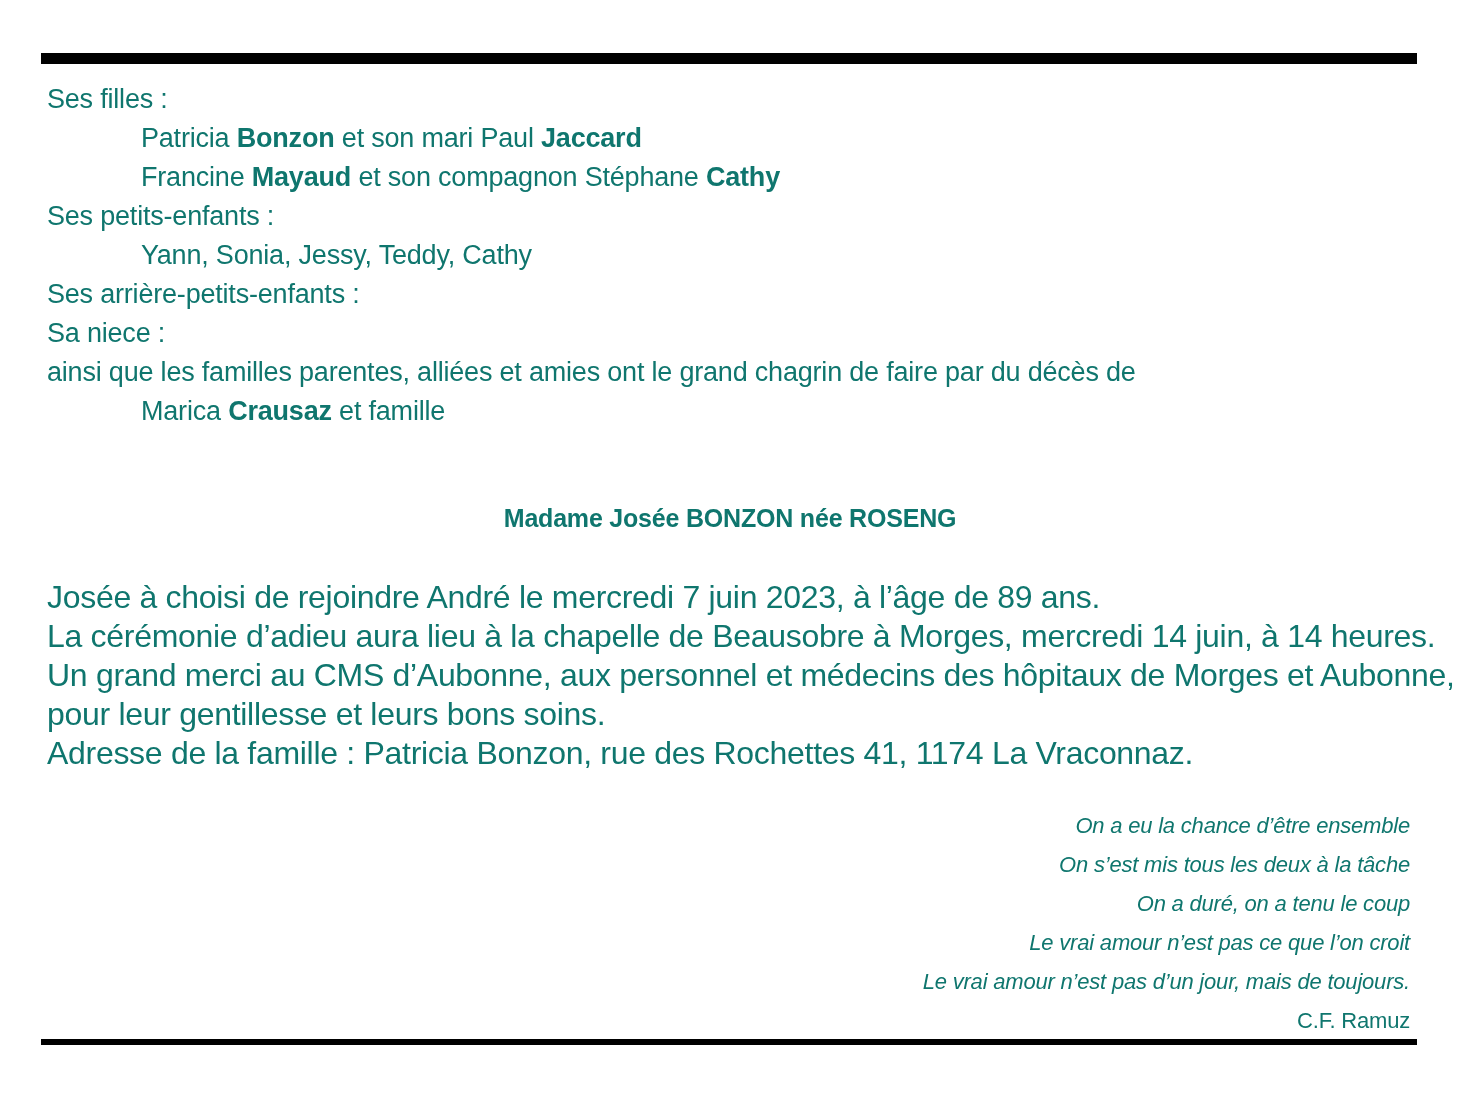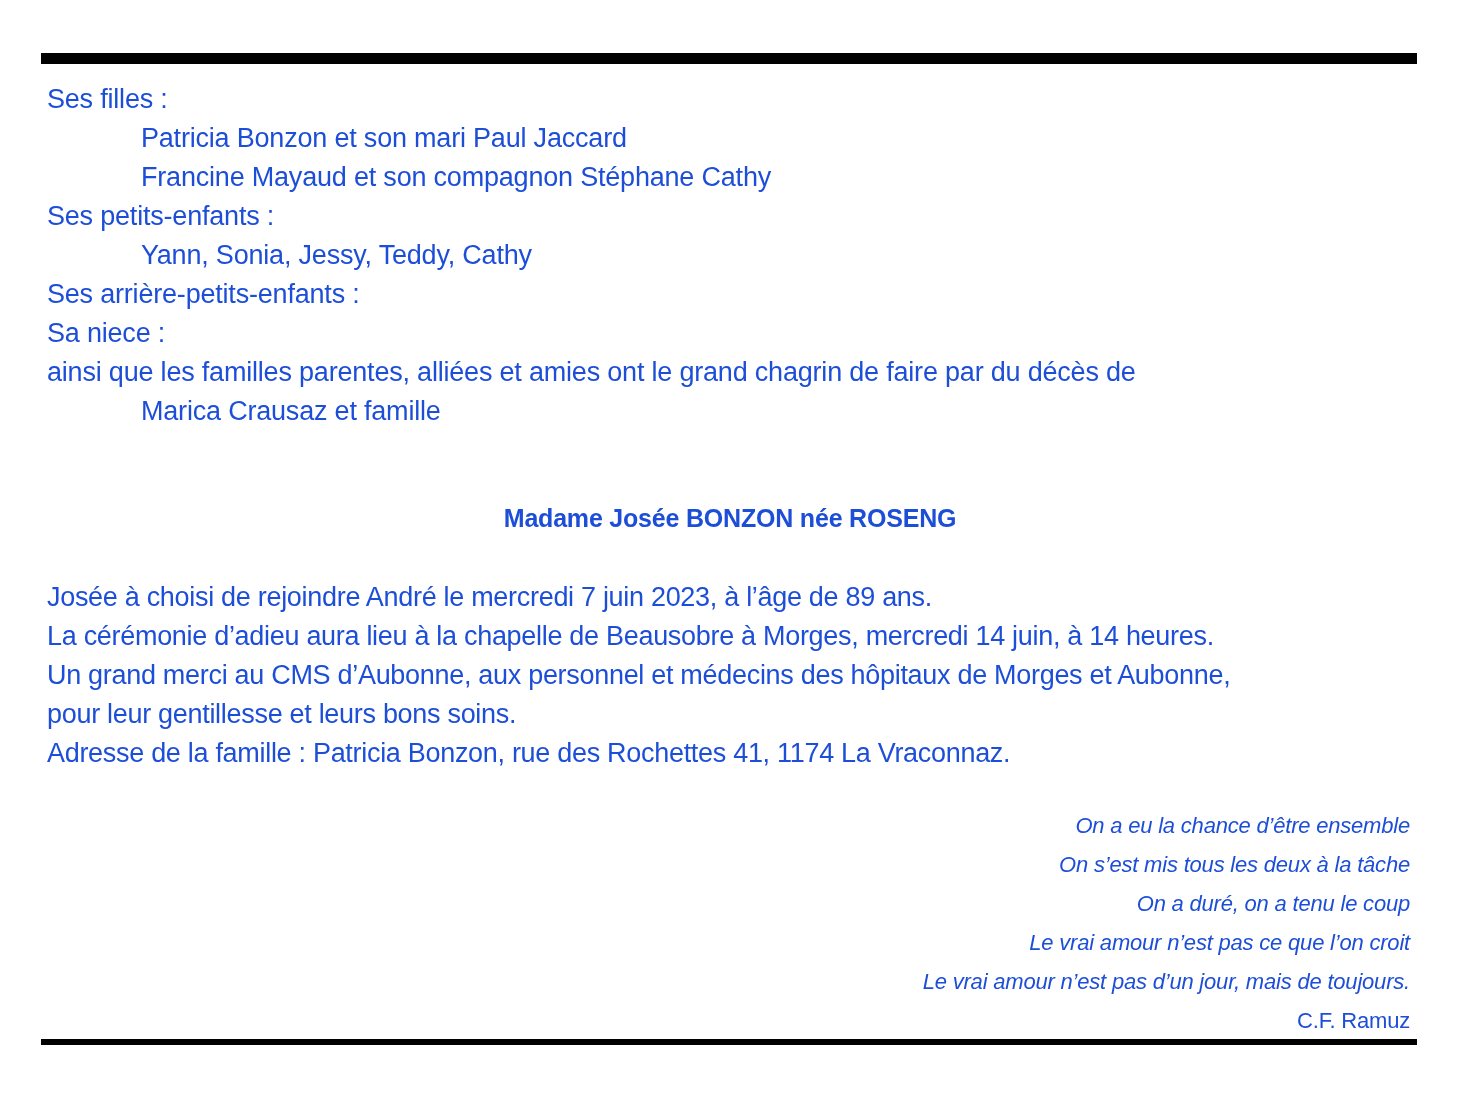--- a/index.html
+++ b/index.html
@@ -5,21 +5,21 @@
   html, body {
     margin: 0;
     padding: 0;
     background: #ffffff;
   }
   .page {
     position: relative;
     width: 1460px;
     height: 1096px;
     background: #ffffff;
-    color: #1d4ed8;
+    color: #0f766e;
     font-family: "Liberation Sans", sans-serif;
     overflow: hidden;
   }
   .rule-top {
     position: absolute;
     left: 41px;
     top: 53px;
     width: 1376px;
     height: 11px;
     background: #000000;
@@ -37,38 +37,38 @@
     left: 47px;
     right: 47px;
     top: 80px;
     font-size: 27px;
     line-height: 39px;
     letter-spacing: -0.2px;
     white-space: nowrap;
   }
   .line { height: 39px; }
   .indent { padding-left: 94px; }
-  .b { font-weight: normal; }
+  .b { font-weight: bold; }
   .deceased-title {
     position: absolute;
     left: 0;
     right: 0;
     top: 496px;
     text-align: center;
     font-size: 25px;
     font-weight: bold;
     line-height: 44px;
     letter-spacing: -0.2px;
   }
   .details-block {
     position: absolute;
     left: 47px;
     right: 47px;
     top: 578px;
-    font-size: 27px;
+    font-size: 32px;
     line-height: 39px;
     letter-spacing: -0.3px;
     white-space: nowrap;
   }
   .poem-block {
     position: absolute;
     left: 47px;
     right: 50px;
     top: 806px;
     font-size: 22px;

